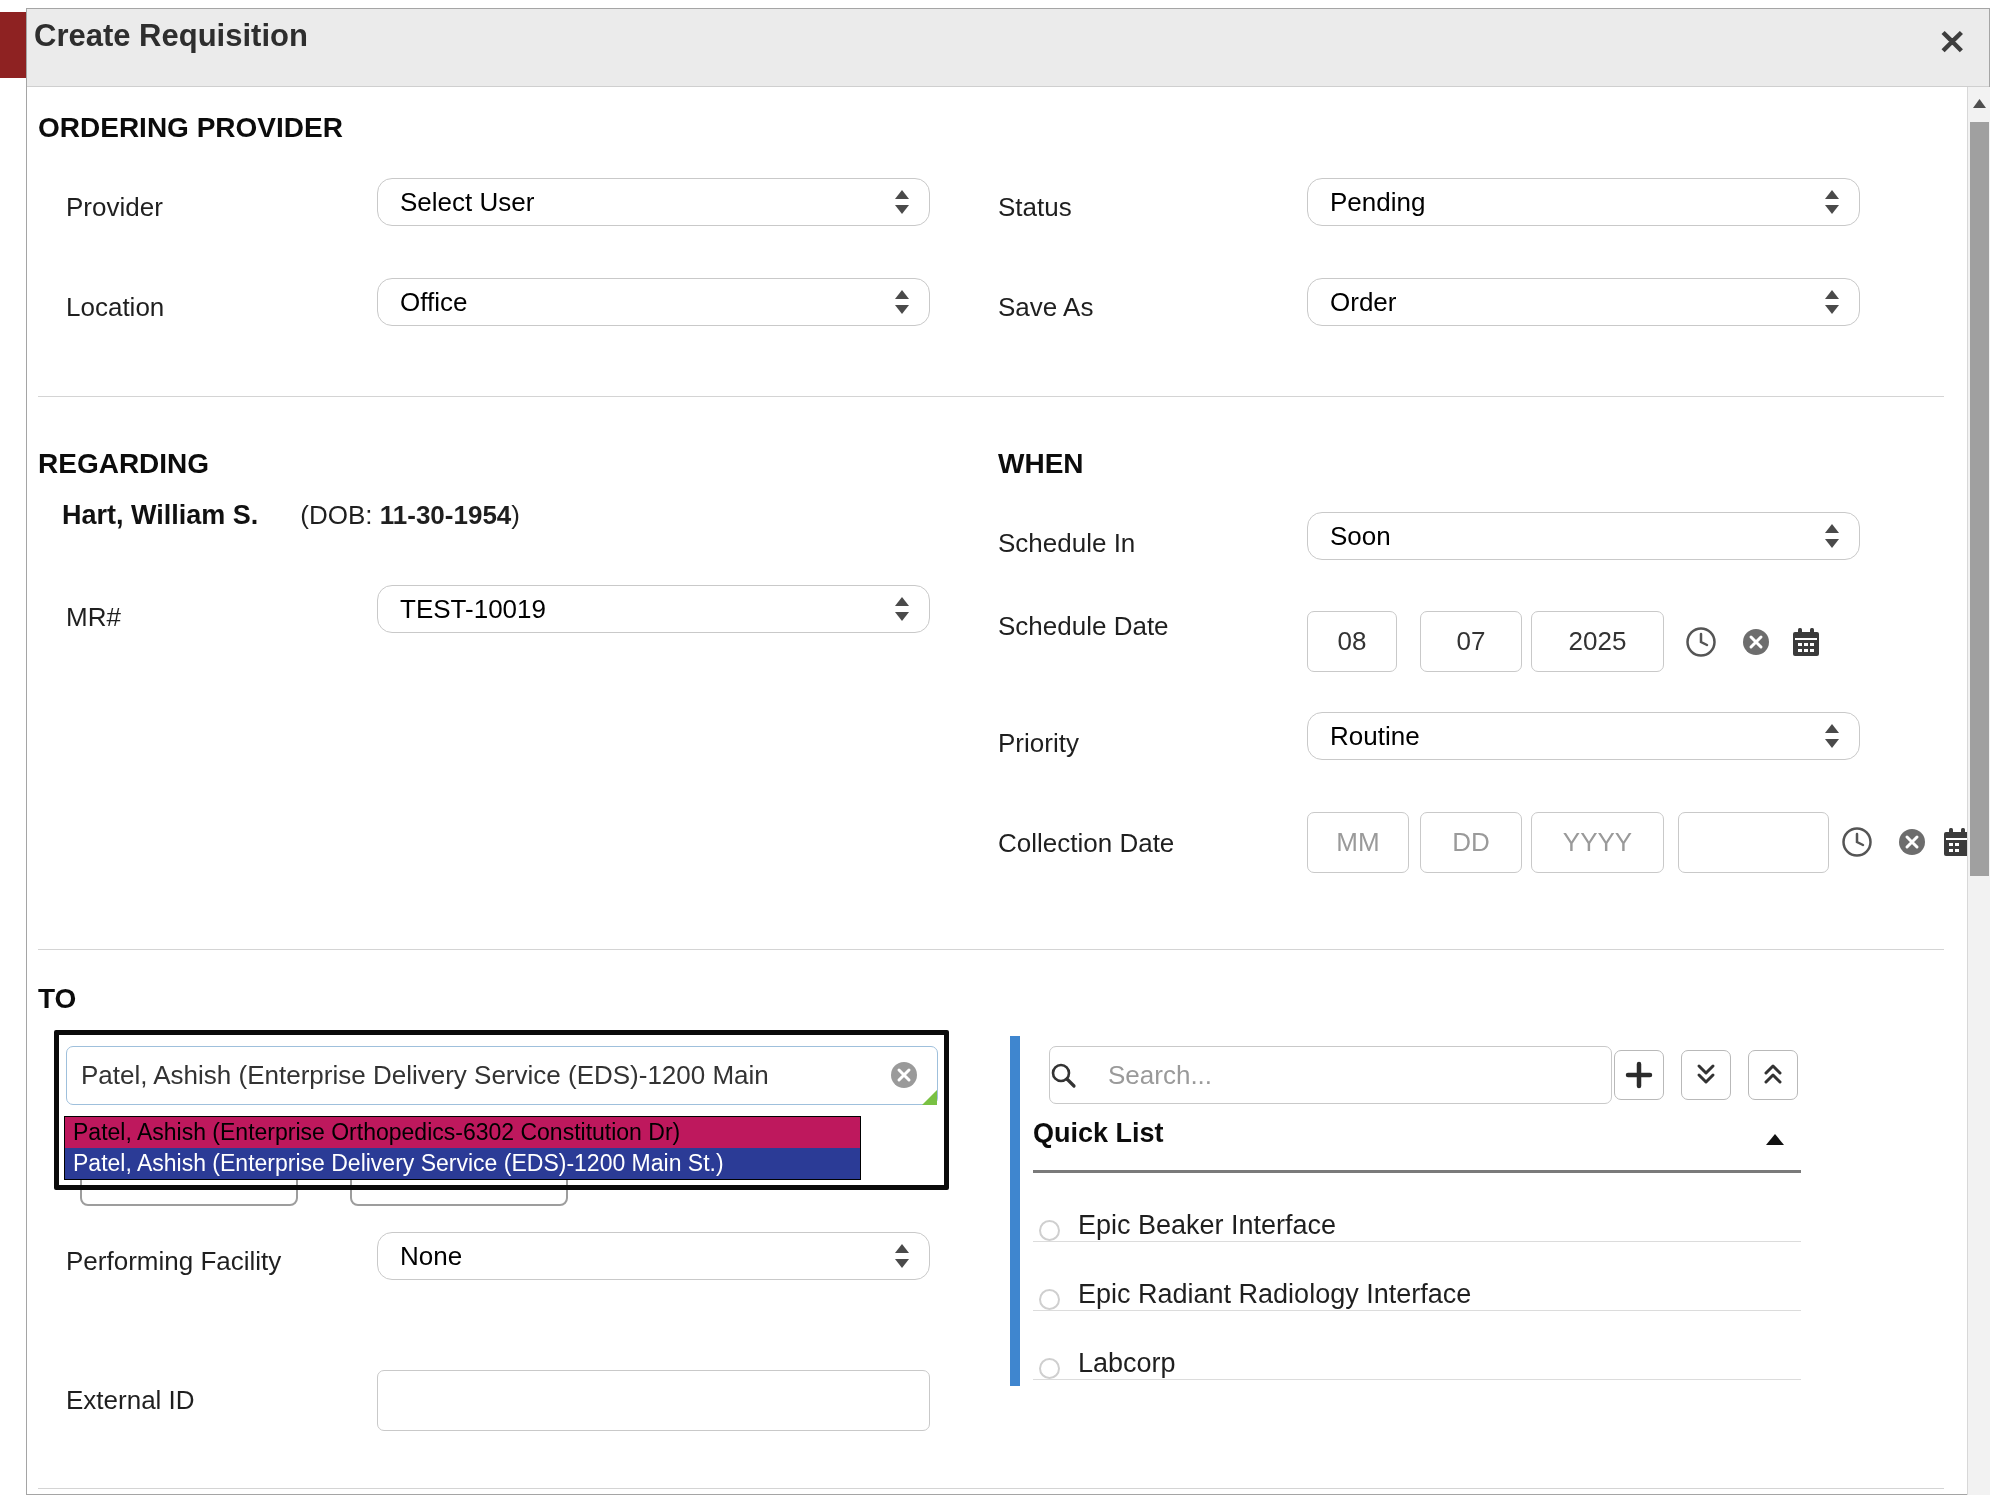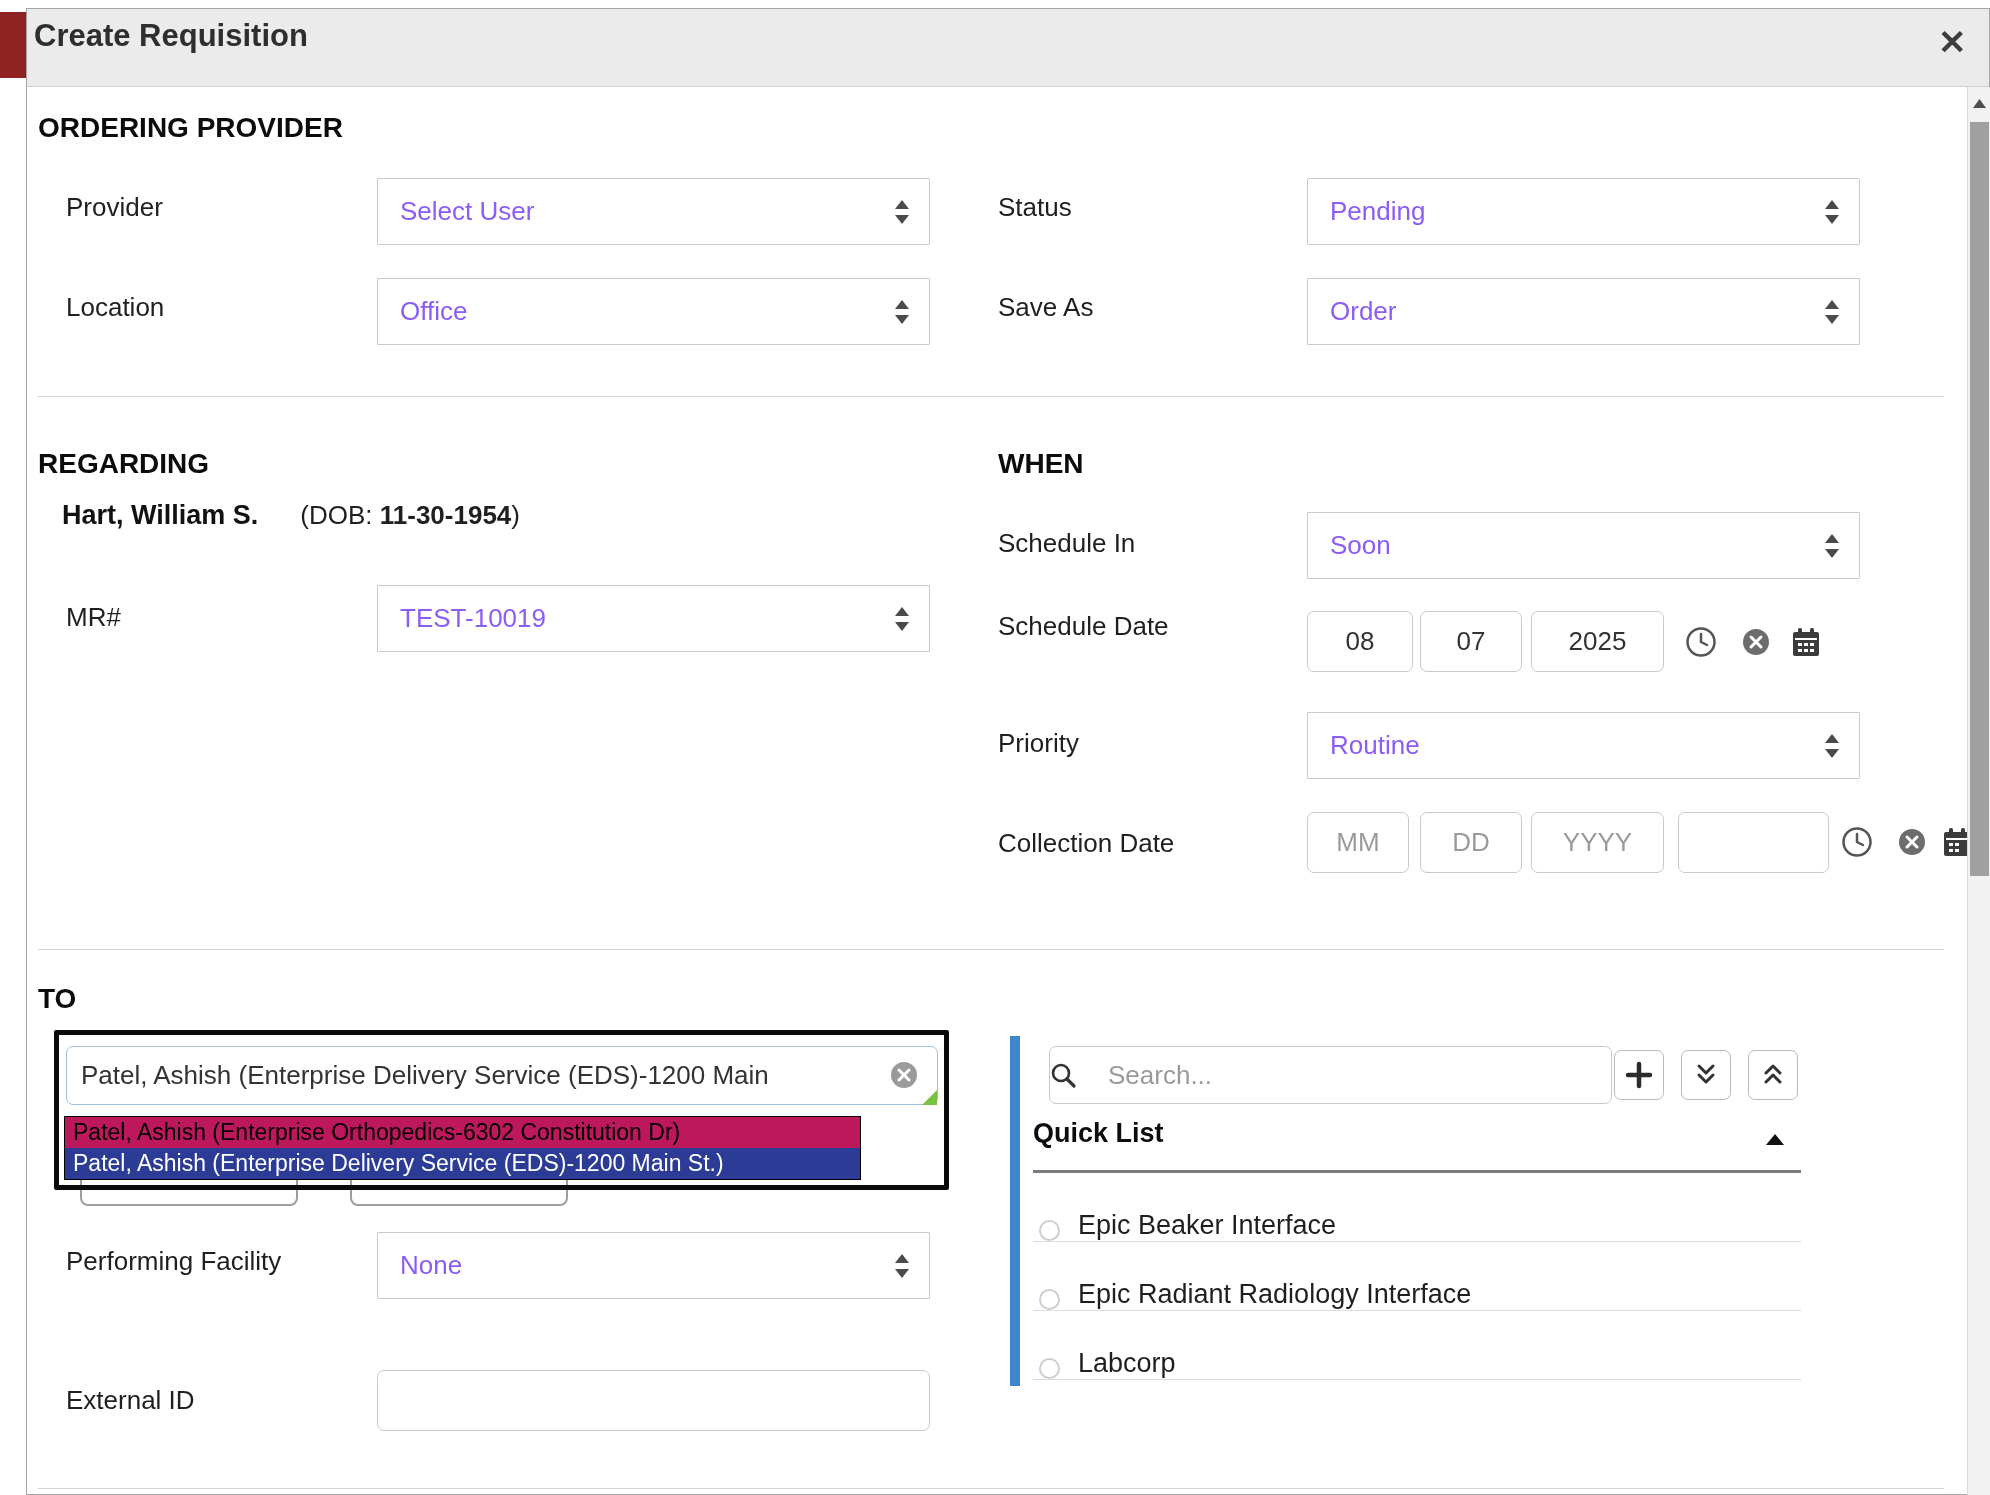--- a/index.html
+++ b/index.html
@@ -4,21 +4,21 @@
 <style>
   *{margin:0;padding:0;box-sizing:border-box}
   html,body{width:1990px;height:1495px;background:#ffffff;font-family:"Liberation Sans",sans-serif;overflow:hidden;position:relative}
   .modal-frame{position:absolute;left:26px;top:8px;width:1964px;height:1487px;border:1px solid #a5a5a5;background:#fff}
   .sliver{position:absolute;left:0;top:12px;width:26px;height:66px;background:#8e2222}
   .modal-header{position:absolute;left:27px;top:9px;width:1962px;height:78px;background:#ebebeb;border-bottom:1px solid #cfcfcf}
   .modal-title{position:absolute;left:34px;top:18px;font-size:31px;font-weight:700;color:#2e2e2e}
   .close-btn{position:absolute;left:1938px;top:22px;font-size:34px;font-weight:700;color:#3d3d3d;cursor:pointer;background:none;border:none;font-family:inherit}
   .hd{position:absolute;font-weight:700;font-size:28px;color:#0c0c0c}
   .lbl{position:absolute;font-size:26px;color:#1f1f1f}
-  .selectbox{position:absolute;height:67px;width:553px;background:#fff;border:1px solid #c9c9c9;border-radius:1px;display:flex;align-items:center;padding:0 60px 0 22px;font-size:26px;color:#8b5cf6;cursor:pointer}
+  .selectbox{position:absolute;height:48px;width:553px;background:#fff;border:1px solid #c9c9c9;border-radius:15px;display:flex;align-items:center;padding:0 60px 0 22px;font-size:26px;color:#000000;cursor:pointer}
   .selectbox .stepper{position:absolute;right:16px;top:50%;transform:translateY(-50%)}
   .ti{position:absolute;height:61px;border:1px solid #c9c9c9;border-radius:7px;background:#fff;font-family:inherit;font-size:26px;color:#333;padding:0 14px;outline:none}
   .ti::placeholder{color:#9a9a9a}
   .ctr{text-align:center;padding:0}
   .divider{position:absolute;left:38px;width:1906px;height:1px;background:#d4d4d4}
   .icn{position:absolute;background:none;border:none;cursor:pointer;padding:0;line-height:0}
   .patient-line{position:absolute;left:62px;top:500px;font-size:26px;color:#1f1f1f;white-space:nowrap}
   .patient-name{font-size:27px;font-weight:700;margin-right:42px;color:#111}
   .b{font-weight:700}
   
@@ -116,21 +116,21 @@
 <div class="lbl" style="left:998px;top:528px">Schedule In</div>
 <div class="selectbox" style="left:1307px;top:512px">
   <span>Soon</span>
   <svg class="stepper" width="22" height="30" viewBox="0 0 22 30">
       <path d="M11 3 L18 12 H4 Z" fill="#4a4a4a"></path>
       <path d="M11 27 L4 18 H18 Z" fill="#4a4a4a"></path>
     </svg>
 </div>
 
 <div class="lbl" style="left:998px;top:611px">Schedule Date</div>
-<input class="ti ctr" style="left: 1307px; top: 611px; width: 106px;" value="08">
+<input class="ti ctr" style="left: 1307px; top: 611px; width: 90px;" value="08">
 <input class="ti ctr" style="left: 1420px; top: 611px; width: 102px;" value="07">
 <input class="ti ctr" style="left: 1531px; top: 611px; width: 133px;" value="2025">
 <span class="icn" style="left:1684px;top:625px">
   <svg width="34" height="34" viewBox="0 0 34 34">
       <circle cx="17" cy="17" r="13.5" fill="none" stroke="#555" stroke-width="2.5"></circle>
       <path d="M17 9 V17 L23 20" fill="none" stroke="#555" stroke-width="2.5" stroke-linecap="round"></path>
     </svg>
 </span>
 <span class="icn" style="left:1740px;top:626px">
   <svg width="32" height="32" viewBox="0 0 32 32">

